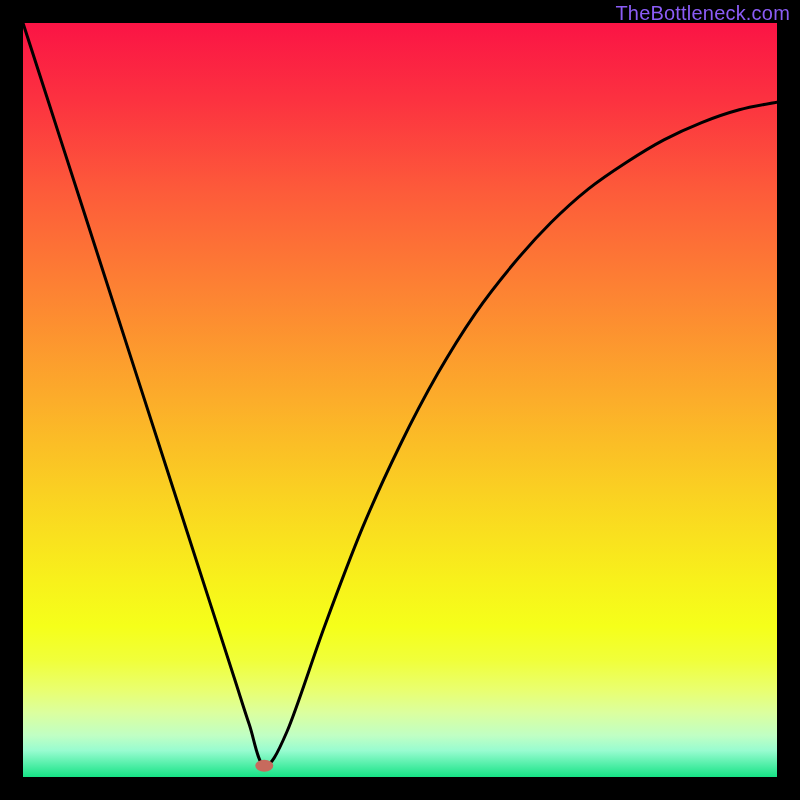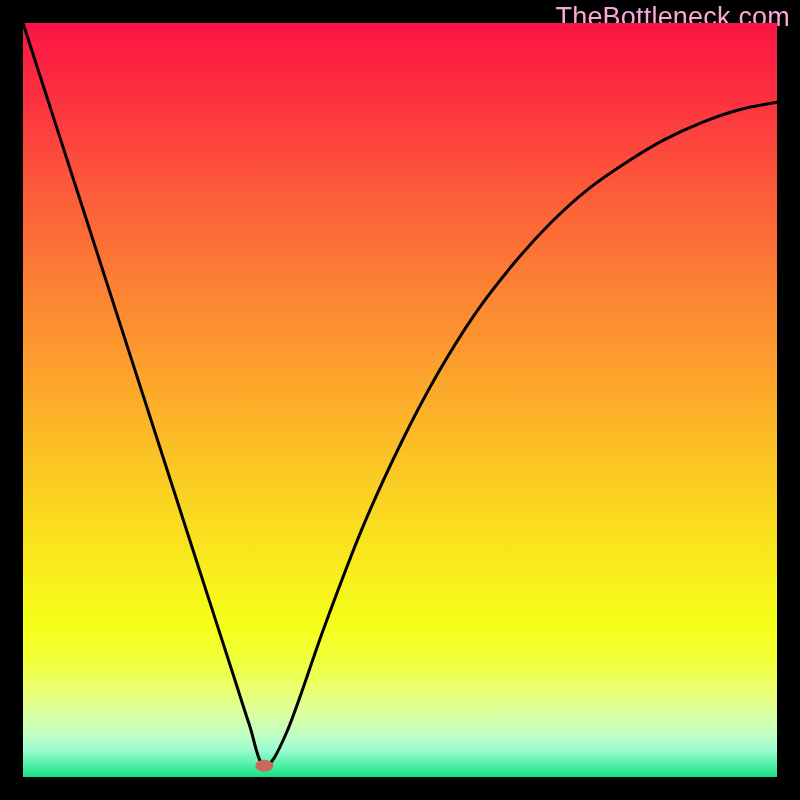--- a/index.html
+++ b/index.html
@@ -20,22 +20,22 @@
     position: absolute;
     left: 23px;
     top: 23px;
     width: 754px;
     height: 754px;
   }
   .watermark {
     position: absolute;
     top: 2px;
     right: 10px;
-    color: #f9a8d4;
-    font-size: 27px;
+    color: #8b5cf6;
+    font-size: 20px;
     font-weight: 500;
     letter-spacing: 0.2px;
   }
   svg { display: block; }
 </style>
 </head>
 <body>
 
 <div class="frame">
   <div class="watermark">TheBottleneck.com</div>

